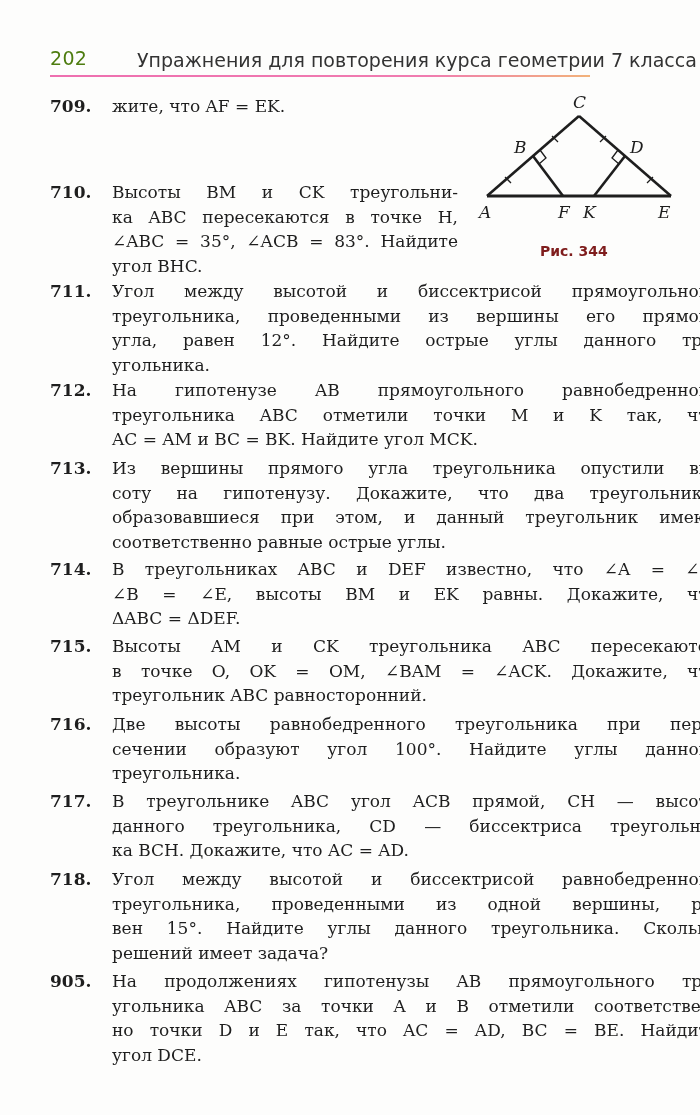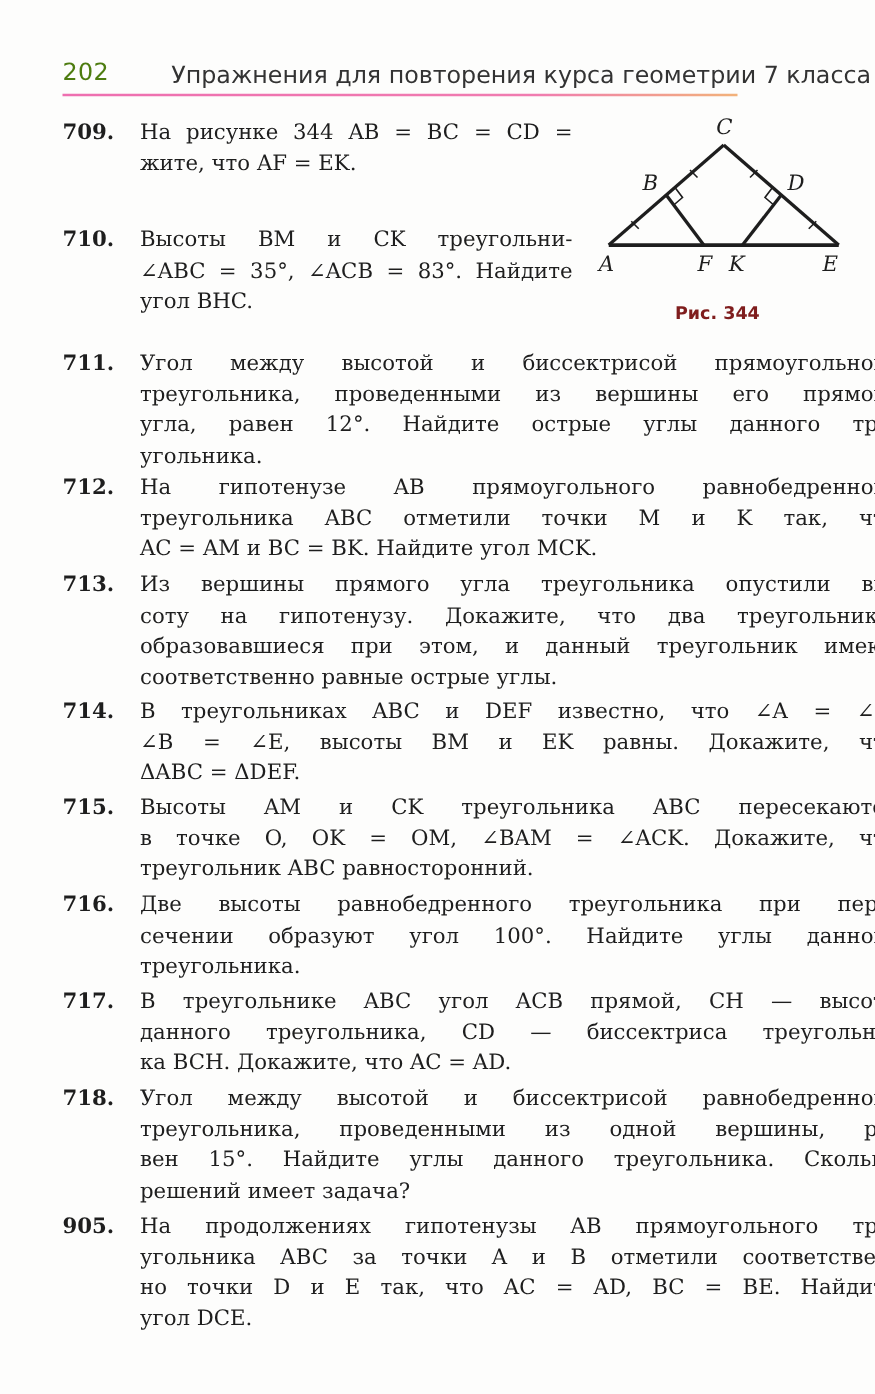--- a/index.html
+++ b/index.html
@@ -58,29 +58,29 @@
   <span class="fig-label" style="left:9px; top:114px;">A</span>
   <span class="fig-label" style="left:88px; top:114px;">F</span>
   <span class="fig-label" style="left:113px; top:114px;">K</span>
   <span class="fig-label" style="left:188px; top:114px;">E</span>
   <span class="fig-caption">Рис. 344</span>
 </div>
 
 <div class="exercise narrow" style="top:94px;">
   <span class="ex-num">709.</span>
   <div class="ex-body">
-    <span class="ln">На рисунке 344 AB = BC = CD =</span>
     <span class="ln last">жите, что AF = EK.</span>
   </div>
 </div>
 
 <div class="exercise narrow" style="top:180px;">
   <span class="ex-num">710.</span>
   <div class="ex-body">
     <span class="ln">Высоты BM и CK треугольни-</span>
+    <span class="ln">ка ABC пересекаются в точке H,</span>
     <span class="ln">∠ABC = 35°, ∠ACB = 83°. Найдите</span>
     <span class="ln last">угол BHC.</span>
   </div>
 </div>
 
 <div class="exercise wide" style="top:279px;">
   <span class="ex-num">711.</span>
   <div class="ex-body">
     <span class="ln">Угол между высотой и биссектрисой прямоугольного</span>
     <span class="ln">треугольника, проведенными из вершины его прямого</span>

